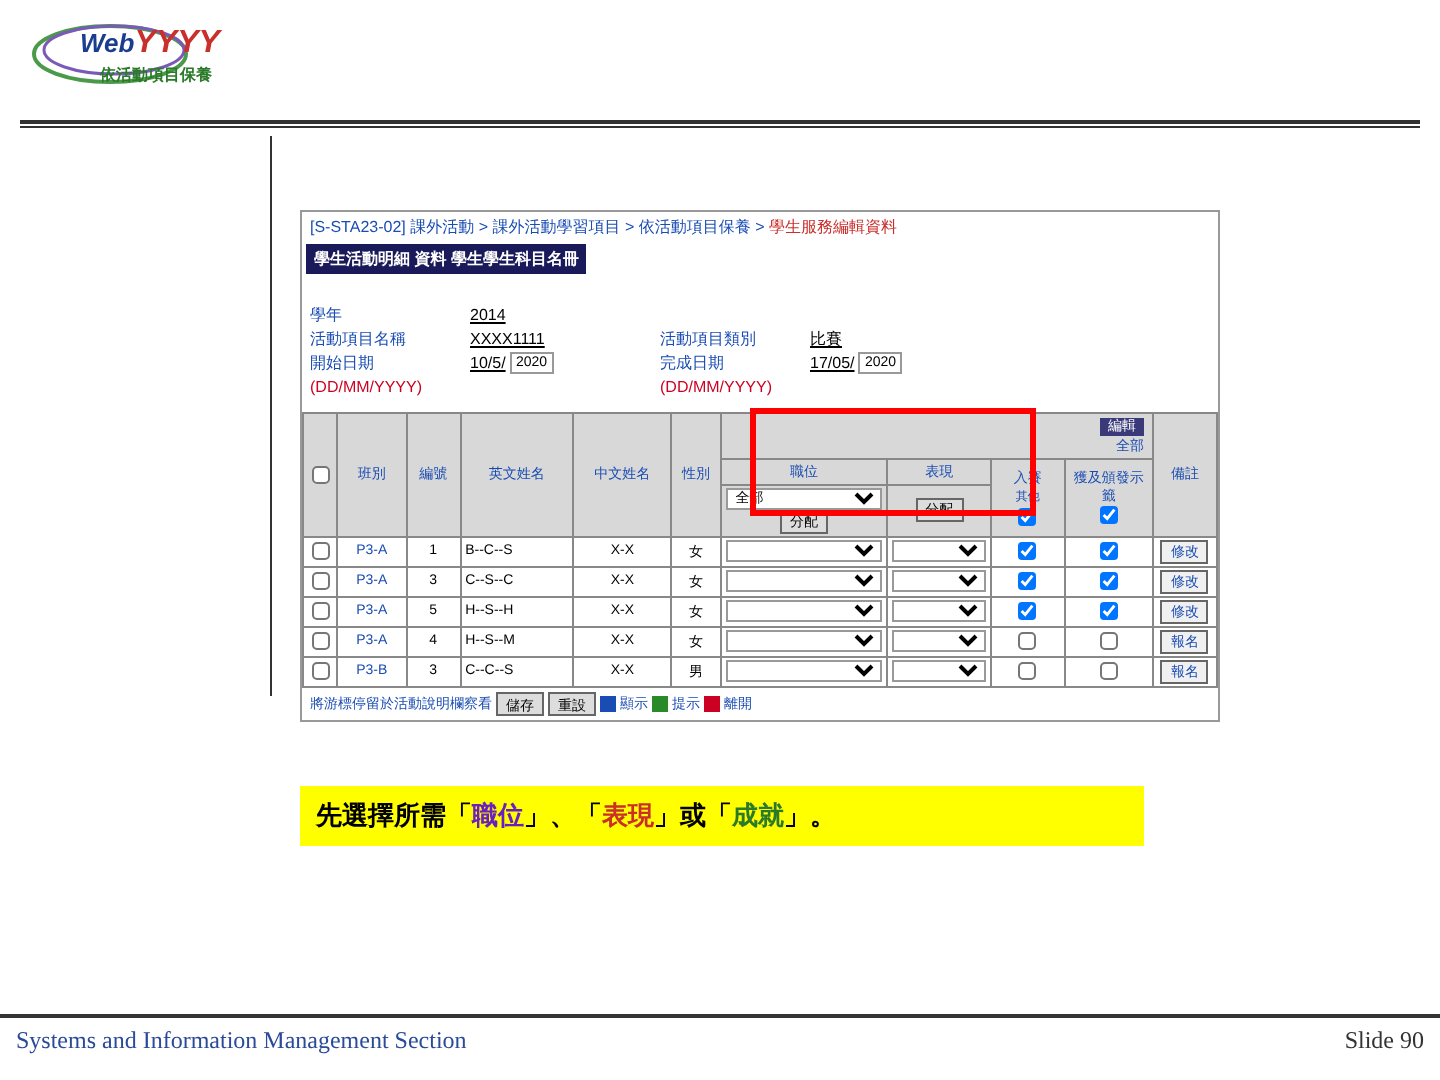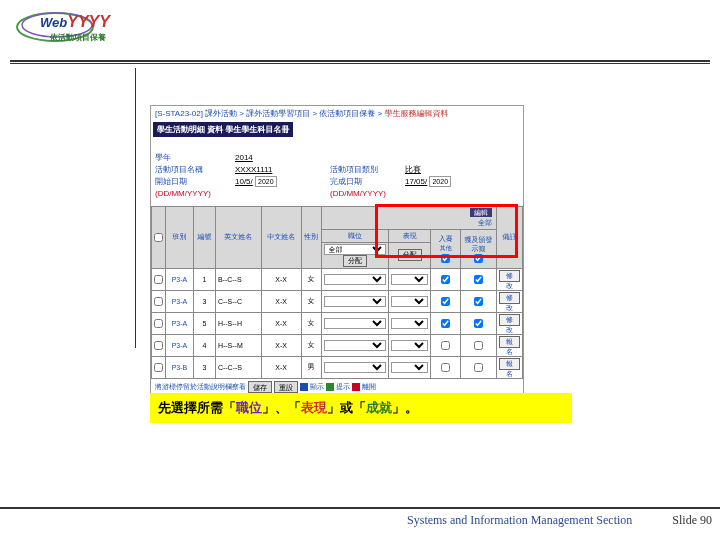--- a/index.html
+++ b/index.html
@@ -62,21 +62,21 @@
   right: 0;
   height: 1px;
   background: #333;
 }
 
 
 .panel {
   position: absolute;
   top: 105px;
   left: 150px;
-  width: 374px;
+  width: 460px;
   border: 1px solid #999;
   background: #fff;
   font-size: 8px;
 }
 
 
 .breadcrumb {
   padding: 2px 4px;
   color: #1a4db3;
   font-size: 8px;
@@ -231,21 +231,21 @@
 
 
 .footer {
   position: absolute;
   bottom: 8px;
   left: 0;
   right: 0;
   border-top: 2px solid #333;
   padding: 4px 8px;
   display: flex;
-  justify-content: flex-end;
+  justify-content: space-between;
   font-size: 12px;
   color: #2a4a9a;
   font-family: "Times New Roman", serif;
   gap: 40px;
 }
 .footer-right { color: #333; }
 
 
 .vline {
   position: absolute;

